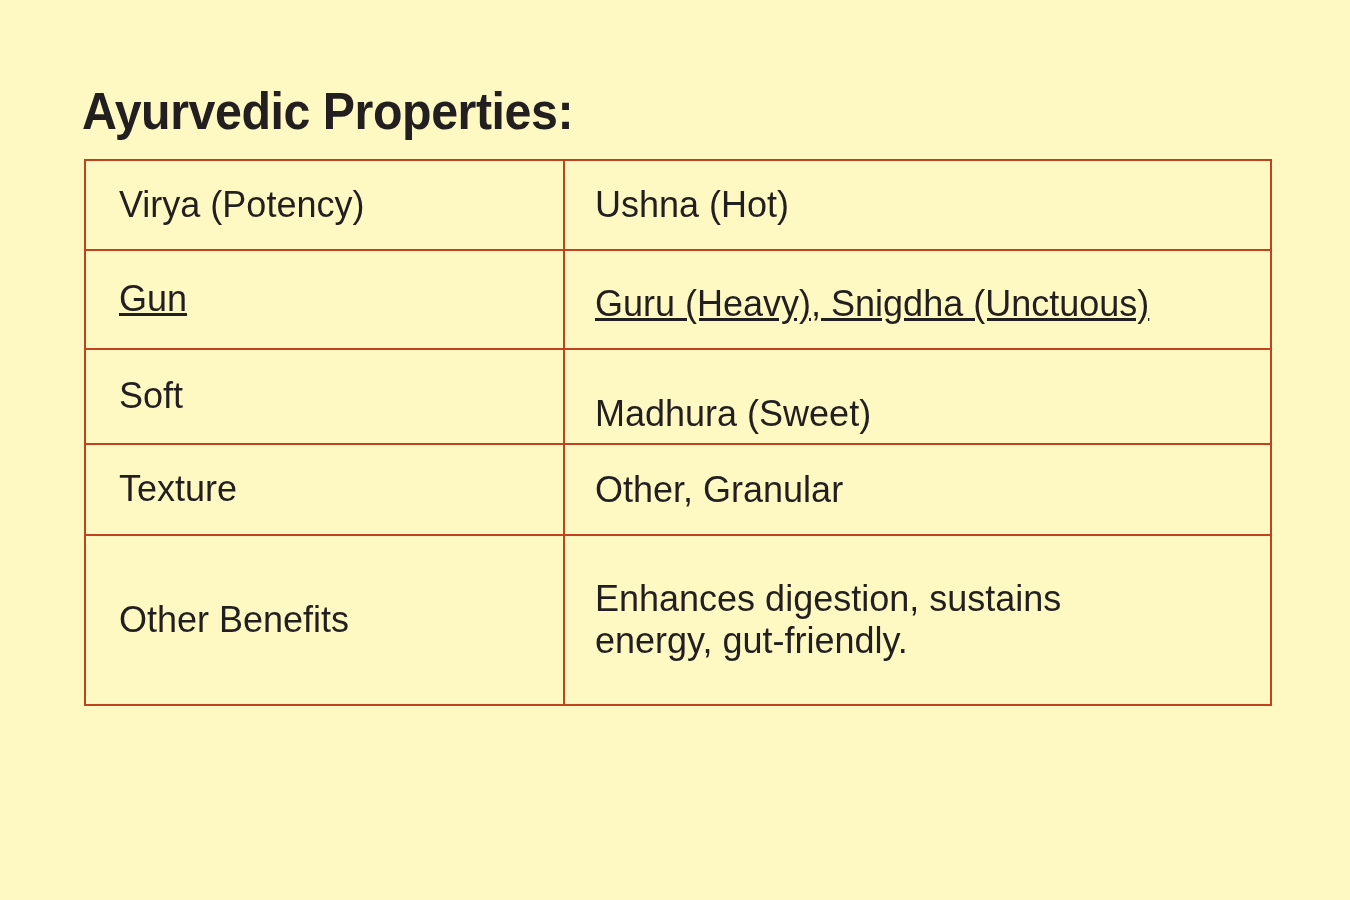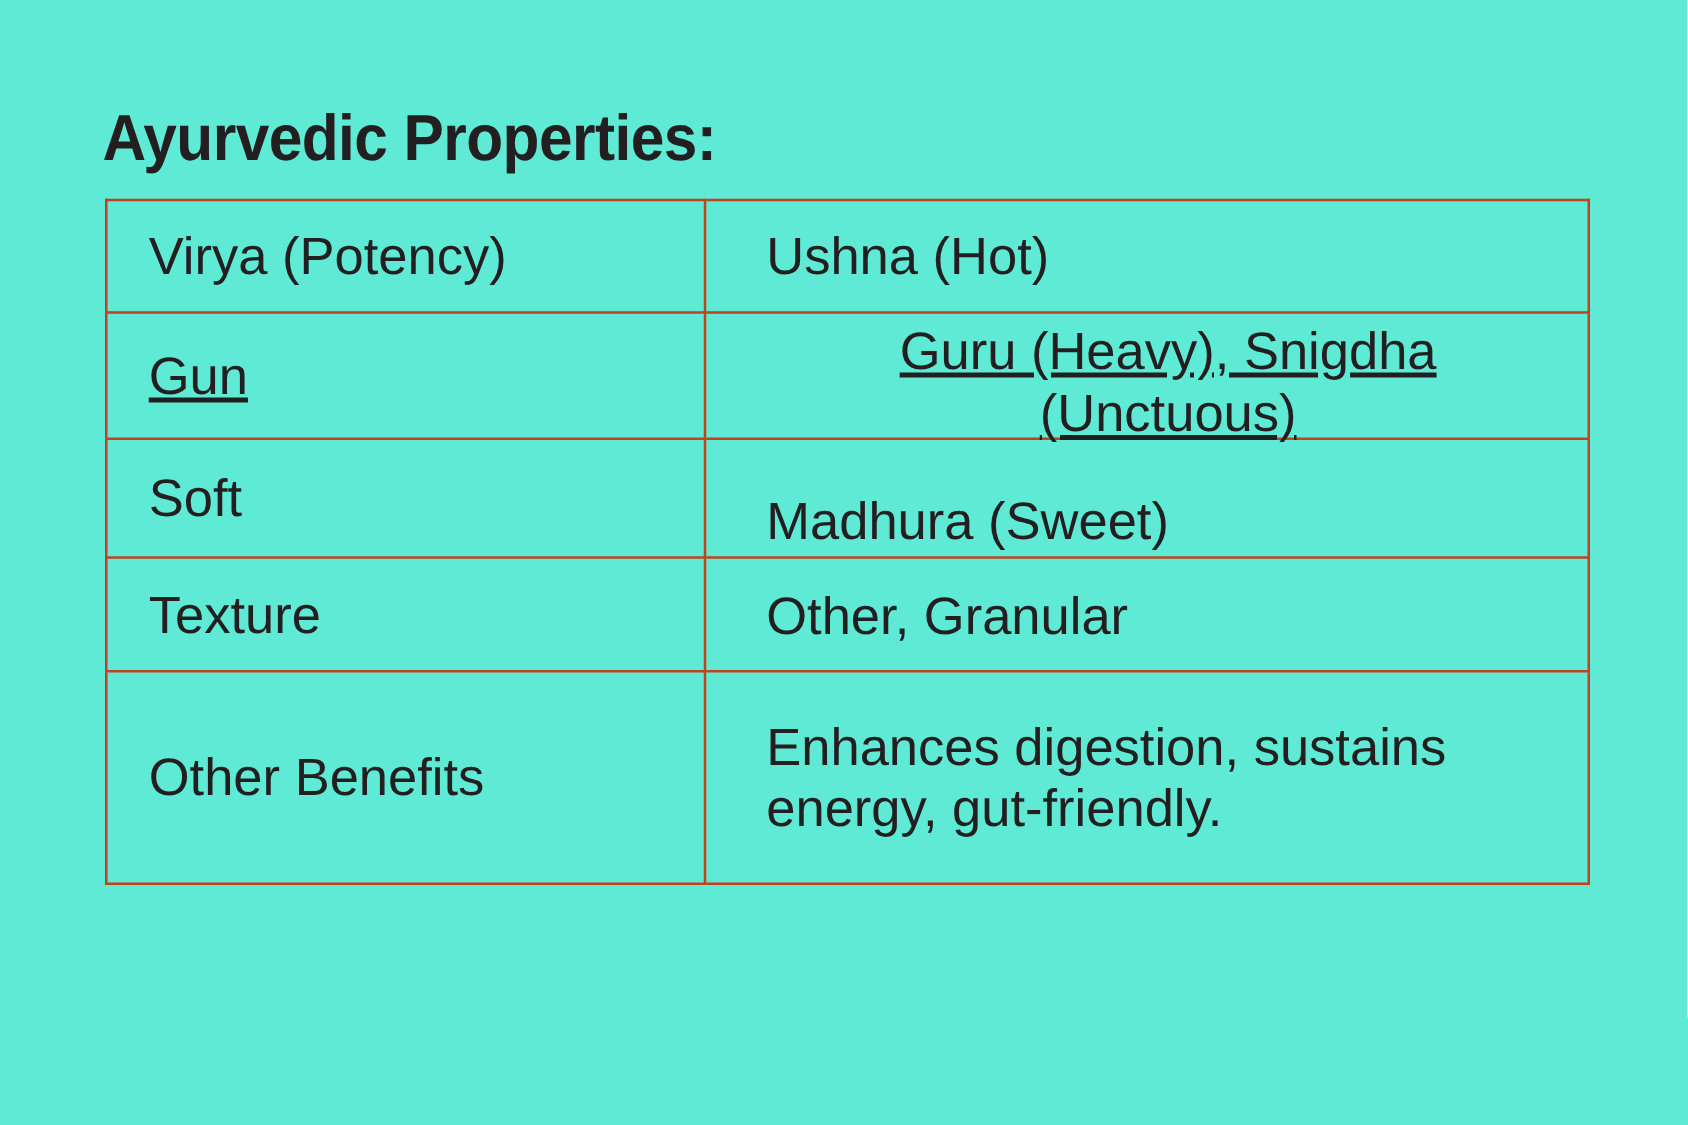--- a/index.html
+++ b/index.html
@@ -13,21 +13,21 @@
     height: 900px;
     font-family: "Liberation Sans", "DejaVu Sans", sans-serif;
     color: #231f20;
     overflow: hidden;
   }
 
   .page {
     position: relative;
     width: 1350px;
     height: 900px;
-    background: #5eead4;
+    background: #fef9c3;
   }
 
   
   .page-title {
     position: absolute;
     left: 82px;
     top: 47px;
     font-size: 52px;
     font-weight: bold;
     letter-spacing: -0.5px;
@@ -44,21 +44,21 @@
     left: 84px;
     top: 159px;
     width: 1182px;
     border-collapse: collapse;
     table-layout: fixed;
   }
 
   .props-table td {
     border: 2px solid #c0421f;
     vertical-align: middle;
-    font-size: 42px;
+    font-size: 36px;
     font-weight: 400;
     line-height: 1.18;
     color: #231f20;
     padding: 0;
   }
 
   .col-label {
     width: 477px;
   }
 
@@ -69,33 +69,33 @@
   .cell-inner {
     display: block;
     padding: 0 14px;
   }
 
   .col-label .cell-inner {
     padding-left: 33px;
   }
 
   .col-value .cell-inner {
-    padding-left: 48px;
+    padding-left: 30px;
   }
 
   
   .row-1 td { height: 88px; }
   .row-2 td { height: 97px; text-decoration: underline; }
   .row-3 td { height: 93px; }
   .row-4 td { height: 89px; }
   .row-5 td { height: 146px; }
   .row-6 td { height: 168px; }
 
   
-  .row-2 .col-value .cell-inner { position: relative; top: 5px; text-align: center; }
+  .row-2 .col-value .cell-inner { position: relative; top: 5px; }
   .row-3 .col-value .cell-inner { position: relative; top: 2px; margin-top: 32px; }
   .row-4 .col-value .cell-inner { position: relative; top: 1px; }
 
   .multiline {
     white-space: pre-line;
     line-height: 1.17;
   }
 </style>
 </head>
 <body>

